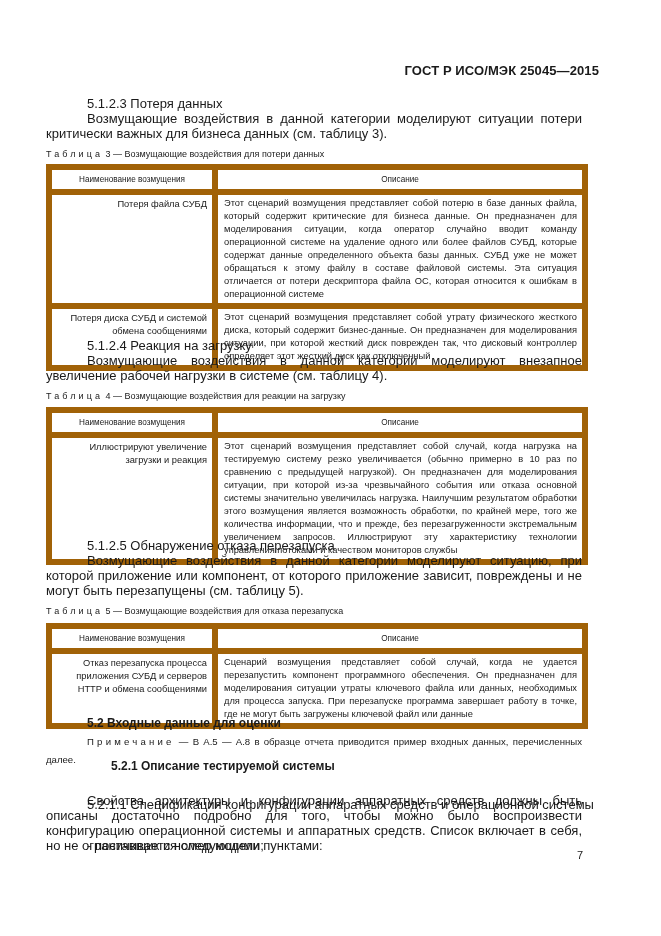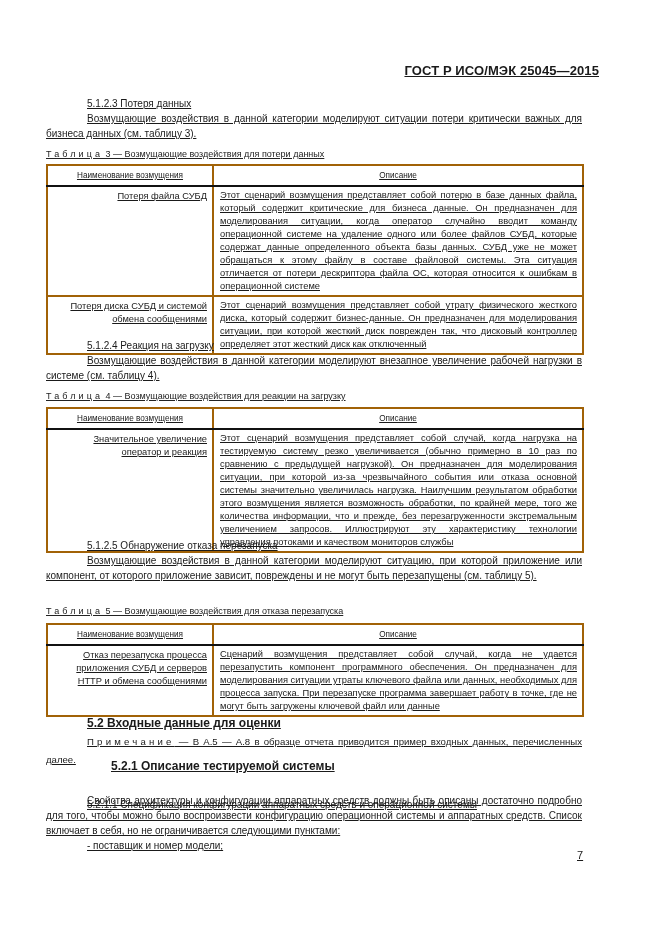--- a/index.html
+++ b/index.html
@@ -1,27 +1,27 @@
 <!DOCTYPE html>
 <html><head>
 <meta charset="utf-8">
 <style>
   html, body { margin: 0; padding: 0; background: #ffffff; }
   body { width: 661px; height: 936px; position: relative; overflow: hidden;
          font-family: "Liberation Sans", sans-serif; color: #1a1a1a; }
-  .abs { position: absolute; text-decoration: underline; }
+  .abs { position: absolute; }
   .header { top: 63px; right: 62px; font-size: 13px; font-weight: bold; letter-spacing: 0.1px; }
-  .p { font-size: 10px; line-height: 15px; }
+  .p { font-size: 13px; line-height: 15px; }
   .sub { left: 87px; }
   .indent { text-indent: 41px; }
   .body-par { left: 46px; width: 536px; text-align: justify; }
   .caption { left: 46px; font-size: 9px; color: #222; }
   .caption .sp { letter-spacing: 3.1px; margin-top: 8px; }
   table { border-collapse: collapse; font-size: 9.3px; line-height: 13px; left: 46px; width: 536px; table-layout: fixed; }
-  td, th { border: 2px solid #a16207; vertical-align: top; padding: 2px 5px 2px 6px; }
+  td, th { border: 6px solid #a16207; vertical-align: top; padding: 2px 5px 2px 6px; }
   th { font-weight: normal; font-size: 8.2px; height: 19px; vertical-align: middle; text-align: center; border-bottom: 2px solid #111; padding: 0 4px; }
   td.name { text-align: right; padding-top: 3px; }
   td.desc { text-align: justify; }
   col.c1 { width: 166px; }
   col.c2 { width: 370px; }
   .h-bold { font-weight: bold; font-size: 12px; }
   .note { font-size: 9.6px; line-height: 18px; }
   .note .sp { letter-spacing: 3.2px; }
   .pagenum { top: 849px; left: 577px; font-size: 11px; }
 </style>
@@ -67,21 +67,21 @@
   <colgroup>
       <col class="c1">
       <col class="c2">
     </colgroup>
   <tbody>
       <tr>
     <th>Наименование возмущения</th>
     <th>Описание</th>
   </tr>
   <tr>
-    <td class="name">Значительное увеличение оператор и реакция</td>
+    <td class="name">Иллюстрируют увеличение загрузки и реакция</td>
     <td class="desc">Этот сценарий возмущения представляет собой случай, когда нагрузка на тестируемую систему резко увеличивается (обычно примерно в 10 раз по сравнению с предыдущей нагрузкой). Он предназначен для моделирования ситуации, при которой из-за чрезвычайного события или отказа основной системы значительно увеличилась нагрузка. Наилучшим результатом обработки этого возмущения является возможность обработки, по крайней мере, того же количества информации, что и прежде, без перезагруженности экстремальным увеличением запросов. Иллюстрируют эту характеристику технологии управления потоками и качеством мониторов службы</td>
   </tr>
 </tbody>
   </table>
 
 <div class="abs p sub" style="top:538px;">5.1.2.5  Обнаружение отказа перезапуска</div>
 <div class="abs p body-par indent" style="top:553px;">Возмущающие воздействия в данной категории моделируют ситуацию, при которой приложение или компонент, от которого приложение зависит, повреждены и не могут быть перезапущены (см. таблицу 5).</div>
 
 <div class="abs caption" style="top:606px;">
   <span class="sp">Таблица</span><span> 5 — Возмущающие воздействия для отказа перезапуска</span>

